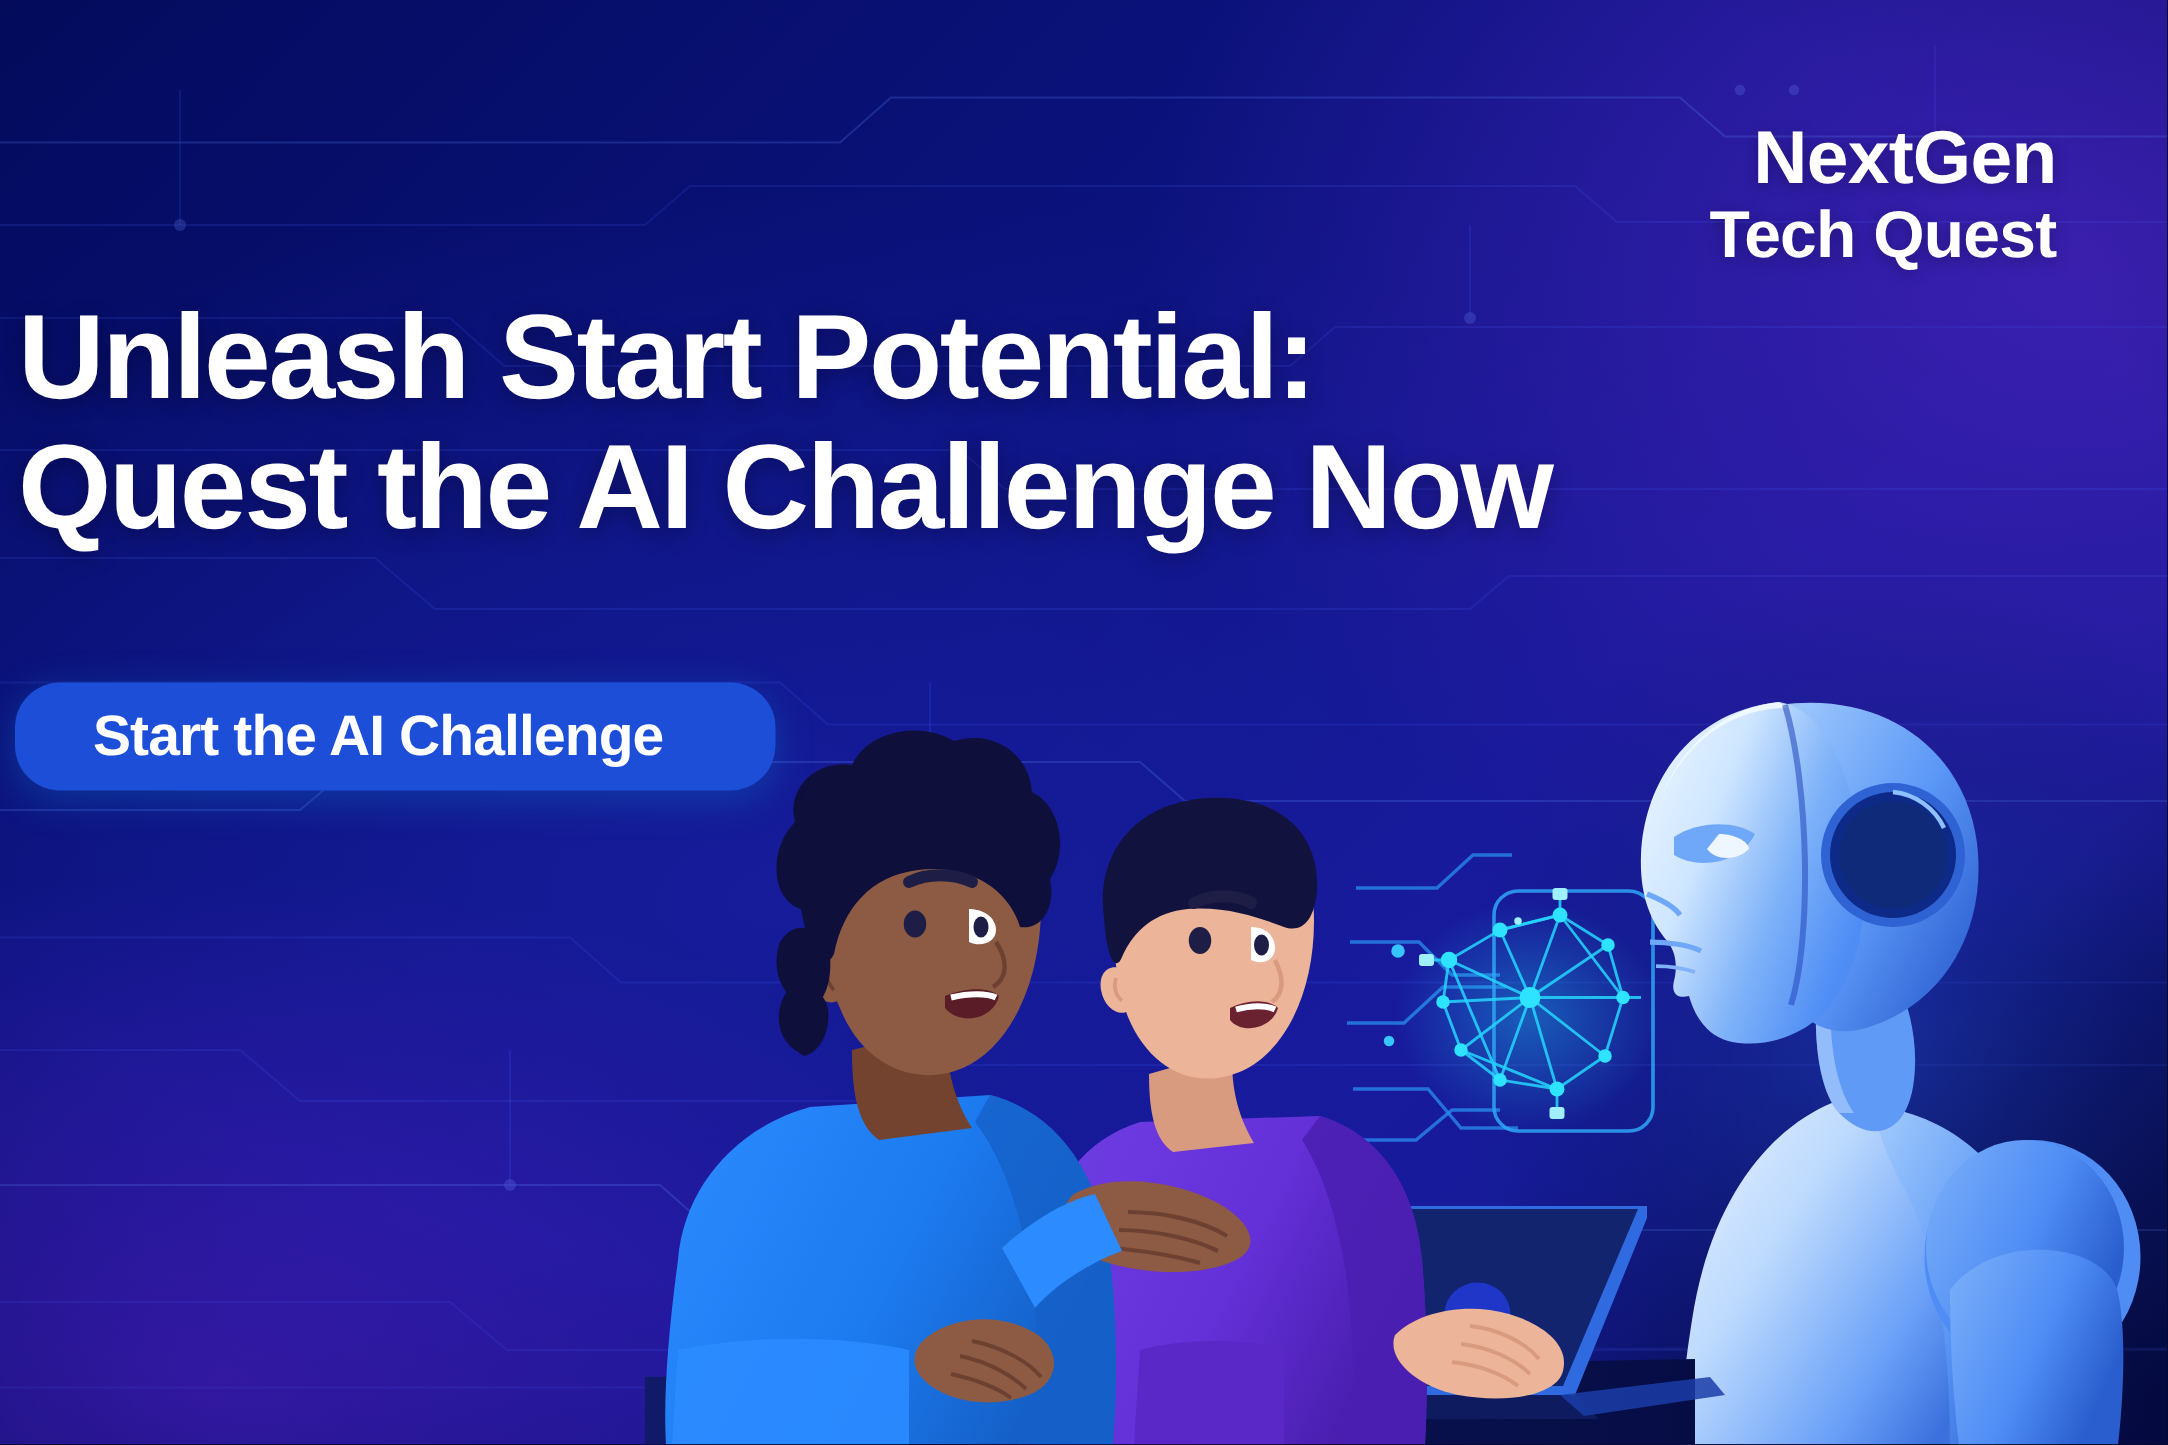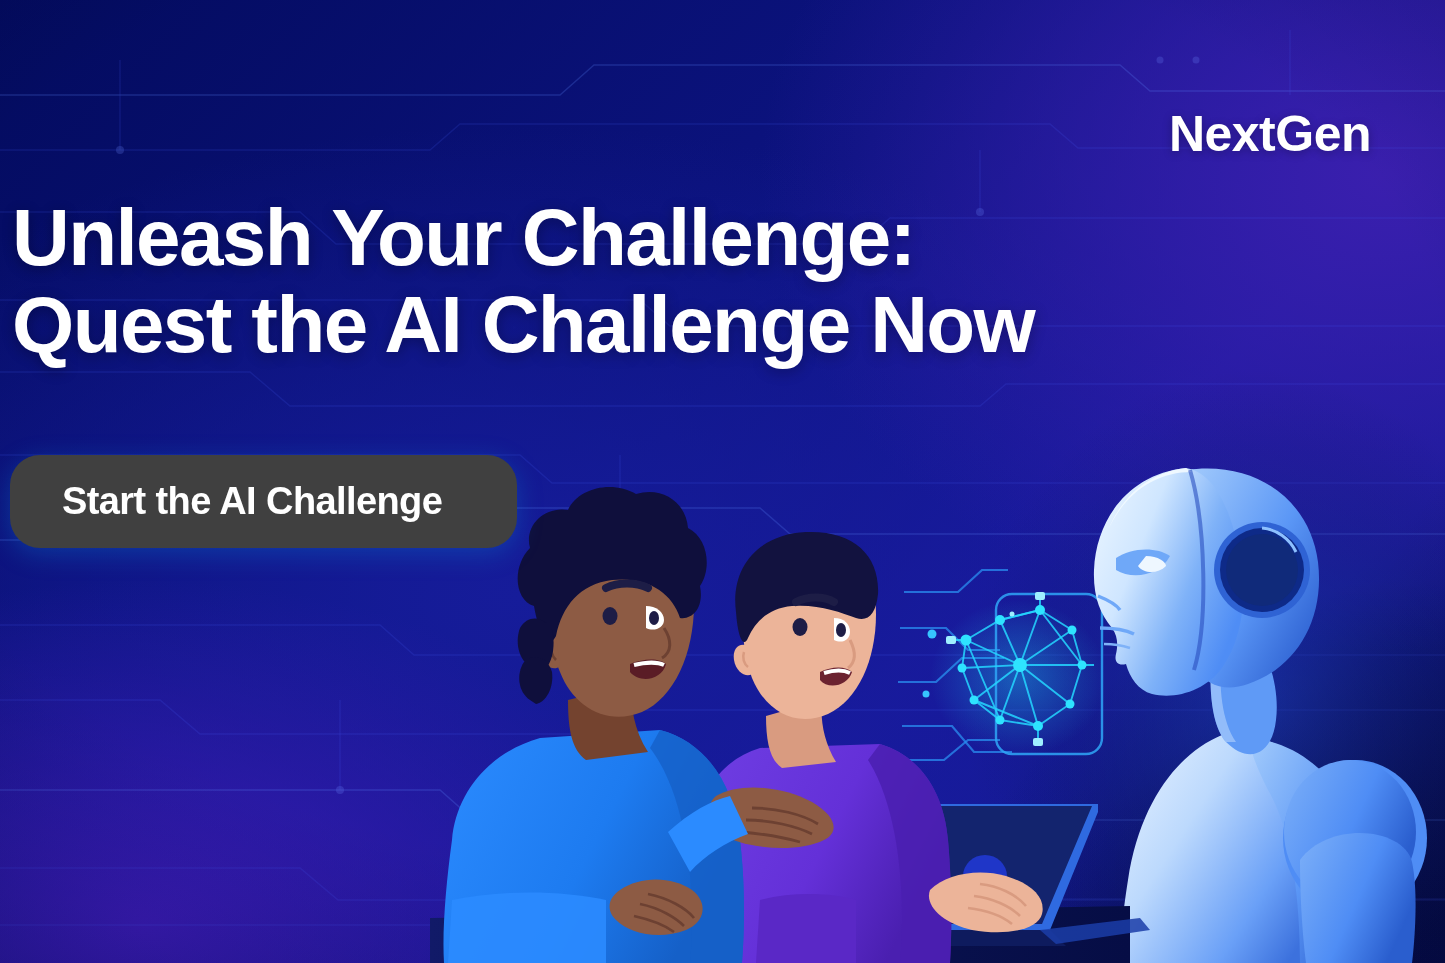--- a/index.html
+++ b/index.html
@@ -29,39 +29,39 @@
   .bg-circuit .bright{stroke:#5f8bff;stroke-opacity:.45;}
   .bg-circuit circle{fill:#6e8cff;fill-opacity:.45;}
 
   
   .logo{
     position:absolute;right:74px;top:80px;
     text-align:right;color:#fff;
     line-height:1.03;letter-spacing:-.5px;
     text-shadow:0 2px 10px rgba(0,0,0,.28);
   }
-  .logo-l1{font-size:50px;font-weight:700;display:block;margin-top:29px;}
+  .logo-l1{font-size:50px;font-weight:700;display:block;}
   .logo-l2{font-size:44px;font-weight:700;display:block;margin-top:2px;}
 
   
   .headline{
     position:absolute;left:12px;top:194px;
     color:#fff;font-weight:700;
     font-size:80px;line-height:1.09;
     letter-spacing:-1.6px;
     text-shadow:0 3px 14px rgba(0,0,0,.3);
     margin:0;
   }
   .headline span{display:block;white-space:nowrap;}
 
   
   .cta{
     position:absolute;left:10px;top:455px;
-    width:507px;height:93px;
-    background:#404040;
+    width:507px;height:72px;
+    background:#1d4ed8;
     border:none;border-radius:30px;
     color:#fff;font-size:38px;font-weight:700;
     letter-spacing:-.6px;
     font-family:inherit;
     display:flex;align-items:center;
     padding:0 0 0 52px;
     box-sizing:border-box;
     cursor:pointer;
     box-shadow:0 6px 26px rgba(10,140,220,.30);
   }
@@ -341,22 +341,23 @@
         <path d="M648,894 C668,898 686,908 694,918"></path>
         <path d="M640,904 C660,908 676,918 684,926"></path>
         <path d="M634,916 C652,920 666,926 674,932"></path>
       </g>
       <path d="M452,900 C500,890 560,890 606,900 L606,963 L448,963 Z" fill="#2b8bff" opacity=".9"></path>
     </g>
   </svg>
 
   <div class="logo">
     <span class="logo-l1">NextGen</span>
+    <span class="logo-l2">Tech Quest</span>
   </div>
 
   <h1 class="headline">
-    <span>Unleash Your Challenge:</span>
+    <span>Unleash Start Potential:</span>
     <span>Quest the AI Challenge Now</span>
   </h1>
 
   <button class="cta">Start the AI Challenge</button>
 
 </div>
 
 </body></html>

